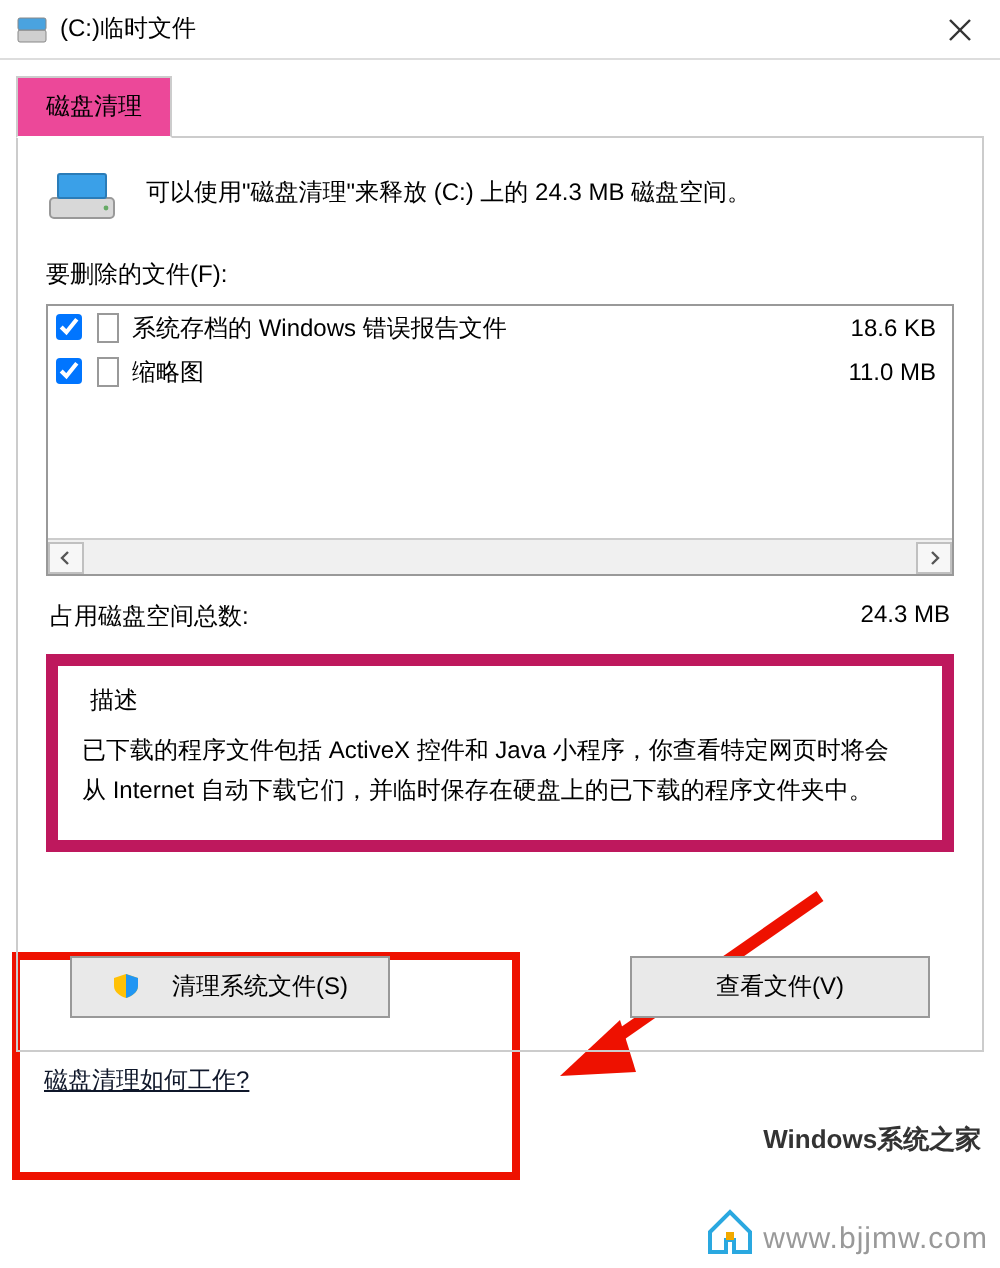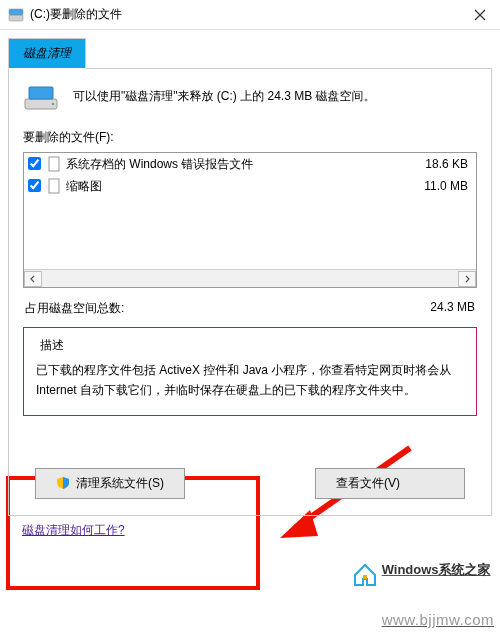--- a/index.html
+++ b/index.html
@@ -3,66 +3,66 @@
   <meta charset="utf-8">
   <style>
     * { margin: 0; padding: 0; box-sizing: border-box; }
     body { font-family: "Microsoft YaHei", "Segoe UI", sans-serif; font-size: 12px; background: #fff; width: 500px; height: 634px; overflow: hidden; position: relative; }
     .titlebar { height: 30px; display: flex; align-items: center; padding: 0 8px; border-bottom: 1px solid #ddd; background: #fff; }
     .titlebar-icon { width: 16px; height: 16px; margin-right: 6px; }
     .titlebar-text { flex: 1; font-size: 12px; }
     .titlebar-close { width: 40px; height: 28px; display: flex; align-items: center; justify-content: center; margin-right: -8px; }
     .titlebar-close svg { width: 12px; height: 12px; }
     .tab-area { padding: 8px 8px 0 8px; position: relative; }
-    .tab { display: inline-block; padding: 6px 14px; border: 1px solid #ccc; border-bottom: 1px solid #fff; background: #0ea5e9; position: relative; z-index: 2; font-style: italic; }
+    .tab { display: inline-block; padding: 6px 14px; border: 1px solid #ccc; border-bottom: 1px solid #fff; background: #ec4899; position: relative; z-index: 2; }
     .tab-body { border: 1px solid #ccc; margin-top: -1px; padding: 14px 14px 10px 14px; position: relative; z-index: 1; }
     .intro-row { display: flex; align-items: flex-start; margin-bottom: 16px; }
     .drive-icon { width: 36px; height: 30px; margin-right: 14px; flex-shrink: 0; }
     .intro-text { line-height: 1.6; padding-top: 4px; }
     .section-label { margin-bottom: 6px; }
     .file-list { border: 1px solid #999; height: 136px; position: relative; }
     .file-list-inner { overflow: hidden; height: 88px; }
     .file-row { display: flex; align-items: center; padding: 2px 8px 2px 4px; height: 22px; }
     .file-row .cb { width: 14px; height: 14px; margin-right: 4px; }
     .file-row .cb input { width: 13px; height: 13px; }
     .file-row .fico { width: 16px; height: 16px; margin-right: 4px; display: flex; align-items: center; justify-content: center; }
     .file-row .fname { flex: 1; }
     .file-row .fsize { width: 70px; text-align: right; }
     .hscroll { position: absolute; bottom: 0; left: 0; right: 0; height: 18px; background: #f0f0f0; border-top: 1px solid #ccc; display: flex; align-items: center; }
     .hscroll .arrow { width: 18px; height: 16px; display: flex; align-items: center; justify-content: center; border: 1px solid #c0c0c0; background: #f7f7f7; }
     .hscroll .track { flex: 1; }
     .total-row { display: flex; margin: 12px 2px 10px 2px; }
     .total-row .t-label { flex: 1; }
     .total-row .t-value { text-align: center; }
-    .fieldset { border: 1px solid #be185d; padding: 10px 16px 14px 12px; margin-bottom: 8px; }
+    .fieldset { border: 6px solid #be185d; padding: 10px 16px 14px 12px; margin-bottom: 8px; }
     .fieldset-title { background: #fff; margin-top: -18px; margin-bottom: 6px; padding: 0 4px; display: inline-block; }
     .desc-text { line-height: 1.7; }
     .btn-row { display: flex; gap: 28px; padding: 44px 12px 6px 12px; justify-content: space-between; }
-    .btn { border: 1px solid #999; background: #e9e9e9; padding: 6px 20px; display: inline-flex; align-items: center; gap: 6px; font-size: 12px; cursor: pointer; min-width: 150px; justify-content: flex-start; }
+    .btn { border: 1px solid #999; background: #e9e9e9; padding: 6px 20px; display: inline-flex; align-items: center; gap: 16px; font-size: 12px; cursor: pointer; min-width: 150px; justify-content: center; }
     .shield { width: 14px; height: 14px; }
     .link-row { padding: 6px 14px 10px 14px; }
-    .link { color: #4c1d95; text-decoration: underline; cursor: pointer; text-align: right; }
+    .link { color: #0f172a; text-decoration: underline; cursor: pointer; text-align: right; }
     .highlight-red { position: absolute; border: 4px solid #e10; pointer-events: none; }
     .arrow-red { position: absolute; pointer-events: none; }
-    .watermark { position: absolute; right: 6px; bottom: 6px; display: flex; align-items: flex-start; gap: 4px; font-size: 13px; color: #555; text-decoration: underline; }
+    .watermark { position: absolute; right: 6px; bottom: 6px; display: flex; align-items: flex-end; gap: 4px; font-size: 13px; color: #555; }
     .watermark .house { width: 26px; height: 26px; }
     .watermark .wmtxt1 { font-weight: 600; color: #333; }
     .watermark .wmtxt2 { font-size: 15px; color: #999; letter-spacing: 0.5px; display: block; margin-top: 32px; }
   </style>
 </head>
 <body>
 
 <div class="titlebar">
   <span class="titlebar-icon">
     <svg viewBox="0 0 16 16">
         <rect x="1" y="8" width="14" height="6" rx="1" fill="#cfcfcf" stroke="#888" stroke-width="0.5"></rect>
         <rect x="1" y="2" width="14" height="6" rx="1" fill="#4aa3df" stroke="#888" stroke-width="0.5"></rect>
       </svg>
   </span>
-  <span class="titlebar-text">(C:)要删除的文件</span>
+  <span class="titlebar-text">(C:)临时文件</span>
   <div class="titlebar-close">
     <svg viewBox="0 0 12 12">
         <line x1="1" y1="1" x2="11" y2="11" stroke="#333" stroke-width="1.2"></line>
         <line x1="11" y1="1" x2="1" y2="11" stroke="#333" stroke-width="1.2"></line>
       </svg>
   </div>
 </div>
 
 <div class="tab-area">
   <div class="tab">

